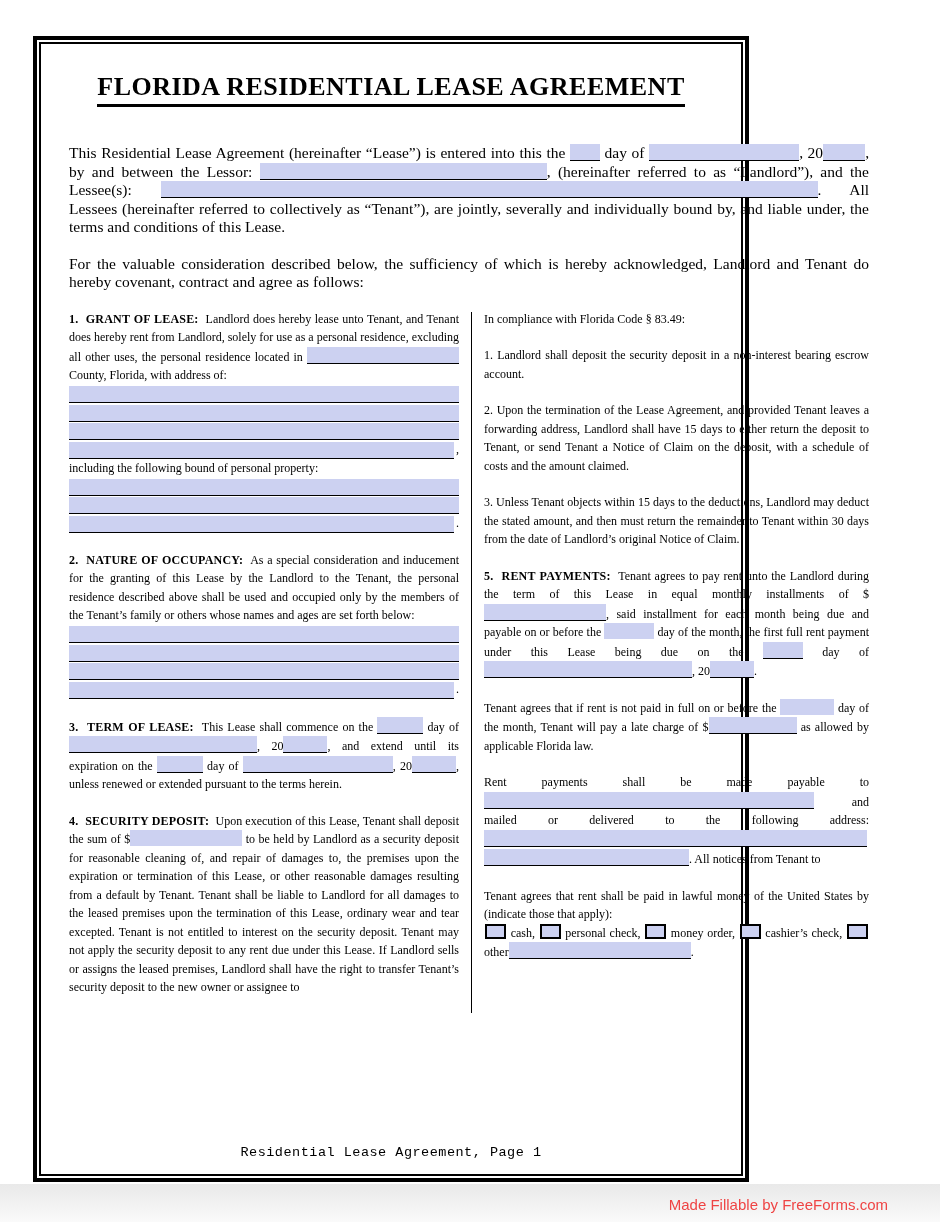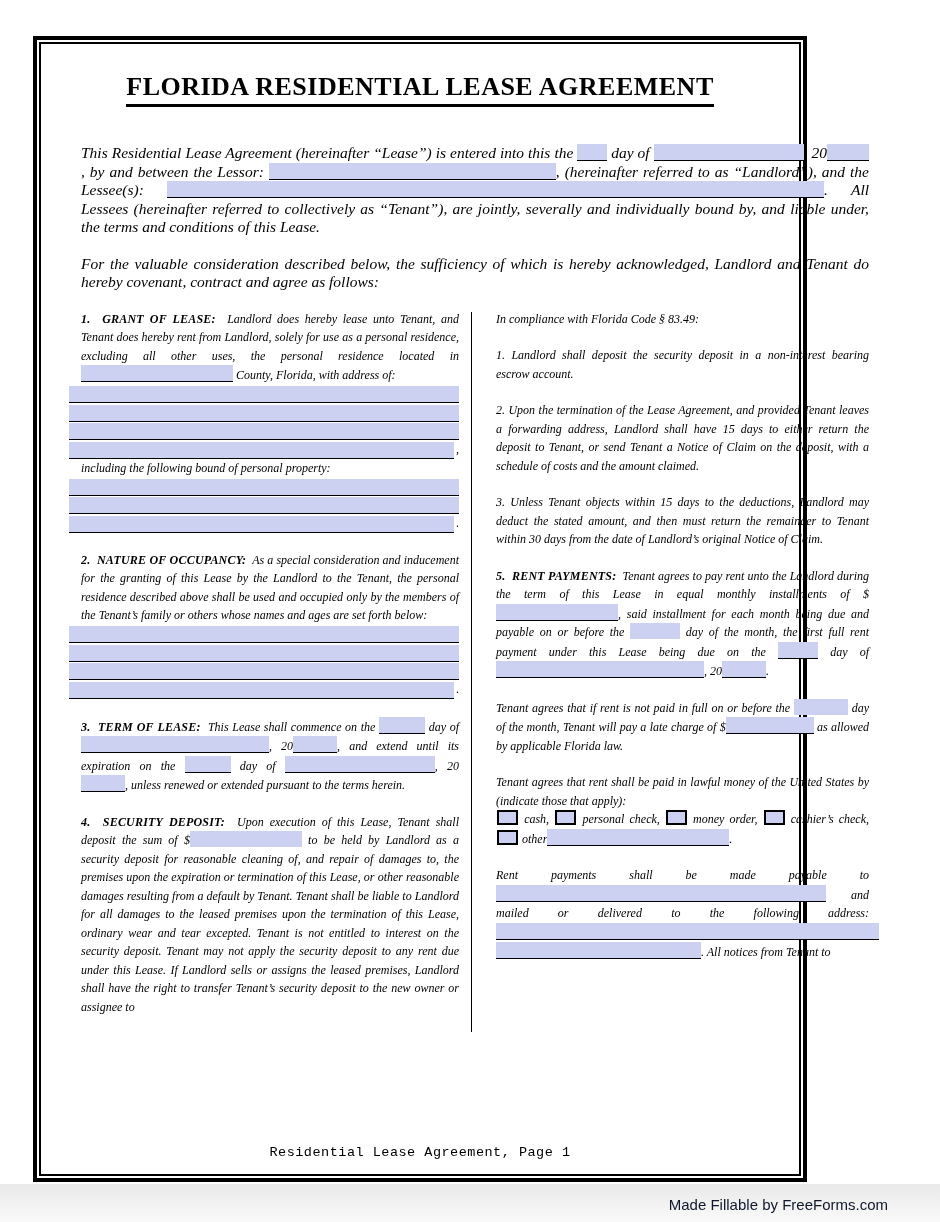--- a/index.html
+++ b/index.html
@@ -8,45 +8,45 @@
   body {
     width:940px; height:1222px; background:#ffffff; position:relative;
     font-family:"Liberation Serif", serif; color:#000;
   }
   .bottom-strip {
     position:absolute; left:0; top:1184px; width:940px; height:38px;
     background:linear-gradient(#e9e9e9, #fafafa);
   }
   .credit {
     position:absolute; top:1196px; right:52px;
-    font-family:"Liberation Sans", sans-serif; font-size:15px; color:#0f172a;
+    font-family:"Liberation Sans", sans-serif; font-size:15px; color:#ef4444;
   }
   .doc-frame {
-    position:absolute; left:33px; top:36px; width:774px; height:1146px;
+    position:absolute; left:33px; top:36px; width:716px; height:1146px;
     border:4px solid var(--ink); background:#fff;
   }
   .doc-inner {
     position:absolute; left:2px; top:2px; right:2px; bottom:2px;
     border:2px solid var(--ink); padding:16px 28px 10px 28px;
   }
   .title {
     text-align:center; margin:12px 0 0 0; font-size:26px; font-weight:bold;
     letter-spacing:0.5px;
   }
   .title .u-line { border-bottom:3px solid #000; padding-bottom:3px; }
   .intro {
     margin-top:42px; width:800px; font-size:15.5px; line-height:18.5px;
     text-align:justify;
   }
   .cols { position:relative; display:flex; width:800px; margin-top:15px; }
   .col-left  { width:390px; }
   .col-right { width:385px; margin-left:25px; }
   .divider { position:absolute; left:402px; top:2px; bottom:2px; width:1px; background:#000; }
   .col-left, .col-right { font-size:12px; line-height:18.5px; text-align:justify; }
-  .para { margin:0 0 18px 12px;font-style:italic; }
+  .para { margin:0 0 18px 0; }
   .para.tight { margin-bottom:0; }
   .para b { letter-spacing:0.2px; }
   .field {
     display:inline-block; background:var(--field-color); height:16px;
     vertical-align:-3px;
   }
   .field.u { border-bottom:1px solid #000; height:17px; }
   .cb {
     display:inline-block; width:21px; height:15px; background:var(--field-color);
     border:2px solid #000; vertical-align:-2px; margin:0 1px;
@@ -124,22 +124,22 @@
           <div class="para"><b>4.&nbsp;&nbsp;SECURITY DEPOSIT:</b>&nbsp; Upon execution of this Lease, Tenant shall deposit the sum of $<span class="field" style="width: 112px;"></span> to be held by Landlord as a security deposit for reasonable cleaning of, and repair of damages to, the premises upon the expiration or termination of this Lease, or other reasonable damages resulting from a default by Tenant.  Tenant shall be liable to Landlord for all damages to the leased premises upon the termination of this Lease, ordinary wear and tear excepted.  Tenant is not entitled to interest on the security deposit.  Tenant may not apply the security deposit to any rent due under this Lease.  If Landlord sells or assigns the leased premises, Landlord shall have the right to transfer Tenant’s security deposit to the new owner or assignee to</div>
         </div>
       <div class="divider"></div>
       <div class="col-right">
           <div class="para">In compliance with Florida Code § 83.49:</div>
           <div class="para">1. Landlord shall deposit the security deposit in a non-interest bearing escrow account.</div>
           <div class="para">2.  Upon the termination of the Lease Agreement, and provided Tenant leaves a forwarding address, Landlord shall have 15 days to either return the deposit to Tenant, or send Tenant a Notice of Claim on the deposit, with a schedule of costs and the amount claimed.</div>
           <div class="para">3. Unless Tenant objects within 15 days to the deductions, Landlord may deduct the stated amount, and then must return the remainder to Tenant within 30 days from the date of Landlord’s original Notice of Claim.</div>
           <div class="para"><b>5.&nbsp;&nbsp;RENT PAYMENTS:</b>&nbsp; Tenant agrees to pay rent unto the Landlord during the term of this Lease in equal monthly installments of $<span class="field u" style="width: 122px;"></span>, said installment for each month being due and payable on or before the <span class="field" style="width: 50px;"></span> day of the month, the first full rent payment under this Lease being due on the <span class="field u" style="width: 40px;"></span> day of <span class="field u" style="width: 208px;"></span>, 20<span class="field u" style="width: 44px;"></span>.</div>
           <div class="para">Tenant agrees that if rent is not paid in full on or before the <span class="field" style="width: 54px;"></span> day of the month, Tenant will pay a late charge of $<span class="field u" style="width: 88px;"></span> as allowed by applicable Florida law.</div>
+          <div class="para">Rent payments shall be made payable to <span class="field u" style="width: 330px;"></span> and mailed or delivered to the following address: <span class="field u" style="width: 383px;"></span> <span class="field u" style="width: 205px;"></span>. All notices from Tenant to</div>
           <div class="para">Tenant agrees that rent shall be paid in lawful money of the United States by (indicate those that apply):<br><span class="cb"></span> cash,  <span class="cb"></span> personal check,  <span class="cb"></span> money order,  <span class="cb"></span> cashier’s check,  <span class="cb"></span> other<span class="field u" style="width: 182px;"></span>.</div>
-          <div class="para">Rent payments shall be made payable to <span class="field u" style="width: 330px;"></span> and mailed or delivered to the following address: <span class="field u" style="width: 383px;"></span> <span class="field u" style="width: 205px;"></span>. All notices from Tenant to</div>
         </div>
     </div>
 
     <div class="page-footer">Residential Lease Agreement, Page 1</div>
   </div>
 </div>
 
 <div class="bottom-strip"></div>
 <div class="credit">Made Fillable by FreeForms.com</div>
 

